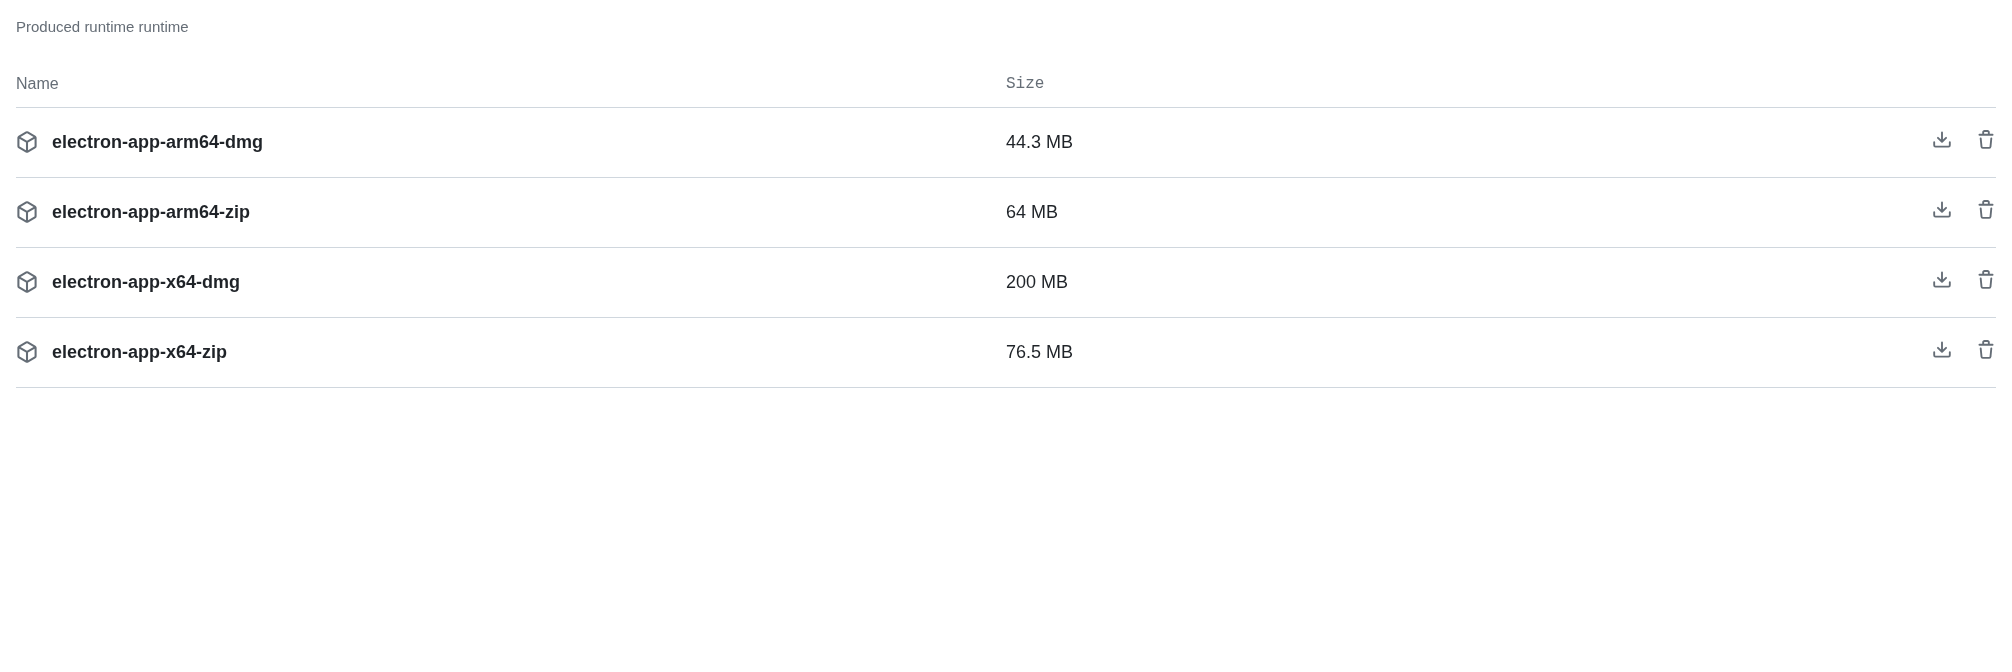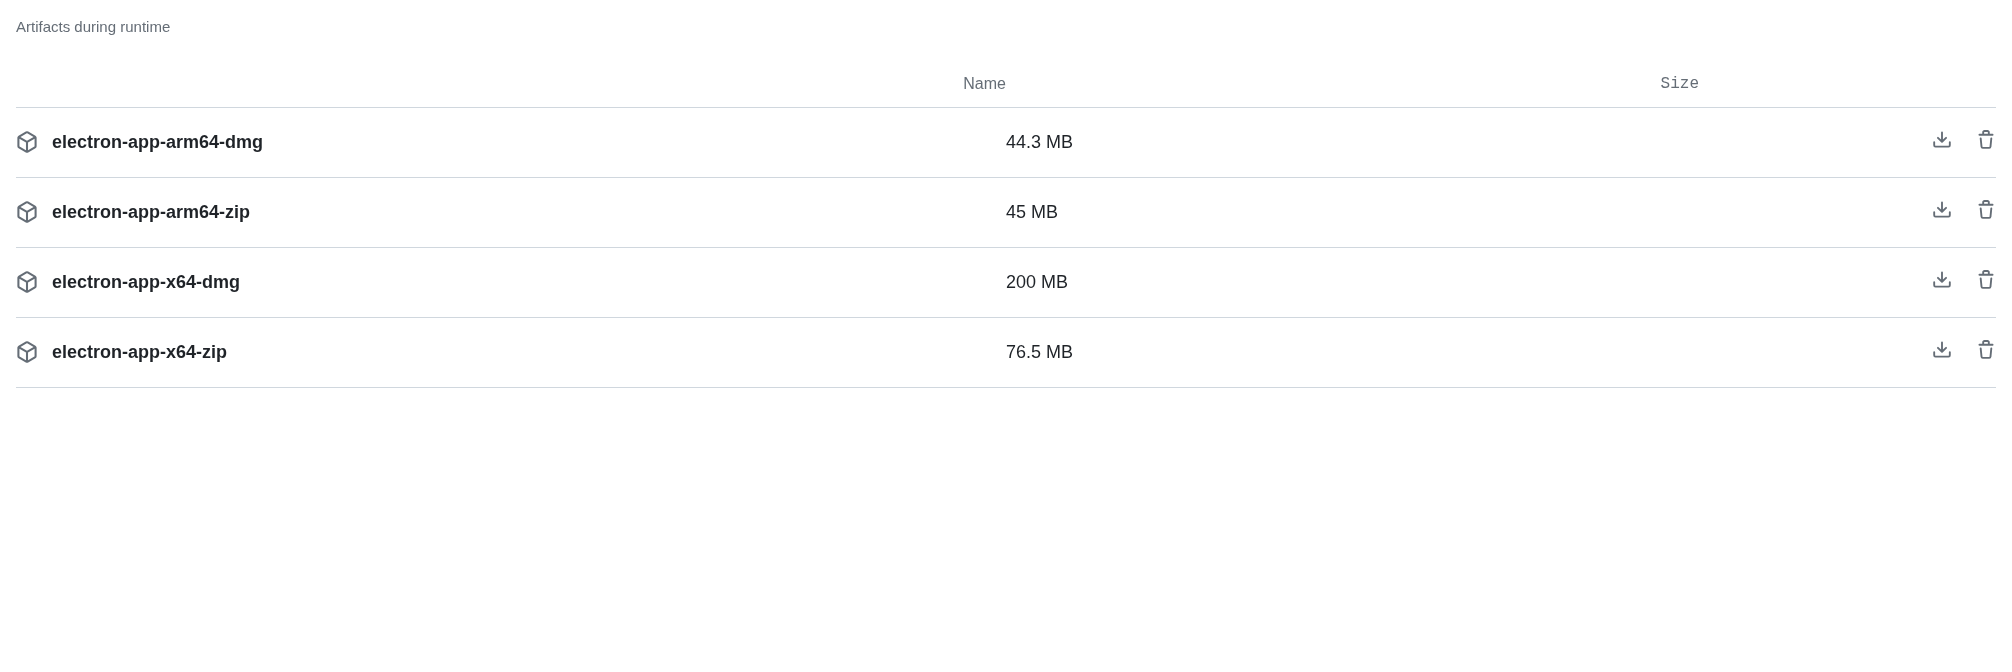--- a/index.html
+++ b/index.html
@@ -30,21 +30,21 @@
       line-height: 1.5;
     }
     .table {
       width: 100%;
       border-collapse: collapse;
     }
     .table-header-row {
       border-bottom: 1px solid #d0d7de;
     }
     .table-header-cell {
-      text-align: right;
+      text-align: left;
       font-size: 16px;
       font-weight: 400;
       color: #656d76;
       padding: 12px 0 14px 0;
     }
     .table-header-cell.name-col {
       width: 50%;
       padding-left: 0;
     }
     .table-header-cell.size-col {
@@ -103,21 +103,21 @@
     }
     .icon-button svg {
       width: 20px;
       height: 20px;
     }
   </style>
 </head>
 <body>
 
 <div class="section-header">
-  <div class="section-subtitle">Artifacts during runtime</div>
+  <div class="section-subtitle">Produced runtime runtime</div>
 </div>
 
 <table class="table">
   <thead>
     <tr class="table-header-row">
       <th class="table-header-cell name-col">Name</th>
       <th class="table-header-cell size-col">Size</th>
       <th class="table-header-cell actions-col"></th>
     </tr>
   </thead>
@@ -163,21 +163,21 @@
       <div class="artifact-name-cell">
         <span class="artifact-icon">
           <svg viewBox="0 0 16 16" fill="currentColor">
             <path d="m8.878.392 5.25 3.045c.54.314.872.89.872 1.514v6.098a1.75 1.75 0 0 1-.872 1.514l-5.25 3.045a1.75 1.75 0 0 1-1.756 0l-5.25-3.045A1.75 1.75 0 0 1 1 11.049V4.951c0-.624.332-1.201.872-1.514L7.122.392a1.75 1.75 0 0 1 1.756 0ZM7.875 1.69l-4.63 2.685L8 7.133l4.755-2.758-4.63-2.685a.248.248 0 0 0-.25 0ZM2.5 5.677v5.372c0 .09.047.171.125.216l4.625 2.683V8.432Zm6.25 8.271 4.625-2.683a.25.25 0 0 0 .125-.216V5.677L8.75 8.432Z"></path>
           </svg>
         </span>
         <a class="artifact-name">electron-app-arm64-zip</a>
       </div>
     </td>
     <td class="table-cell">
-      <span class="artifact-size">45 MB</span>
+      <span class="artifact-size">64 MB</span>
     </td>
     <td class="table-cell actions-cell">
       <div class="action-buttons">
         <button class="icon-button" aria-label="Download artifact">
           <span>
             <svg viewBox="0 0 16 16" fill="currentColor">
               <path d="M2.75 14A1.75 1.75 0 0 1 1 12.25v-2.5a.75.75 0 0 1 1.5 0v2.5c0 .138.112.25.25.25h10.5a.25.25 0 0 0 .25-.25v-2.5a.75.75 0 0 1 1.5 0v2.5A1.75 1.75 0 0 1 13.25 14Z"></path>
               <path d="M7.25 7.689V2a.75.75 0 0 1 1.5 0v5.689l1.97-1.969a.749.749 0 1 1 1.06 1.06l-3.25 3.25a.749.749 0 0 1-1.06 0L4.22 6.78a.749.749 0 1 1 1.06-1.06Z"></path>
             </svg>
           </span>

